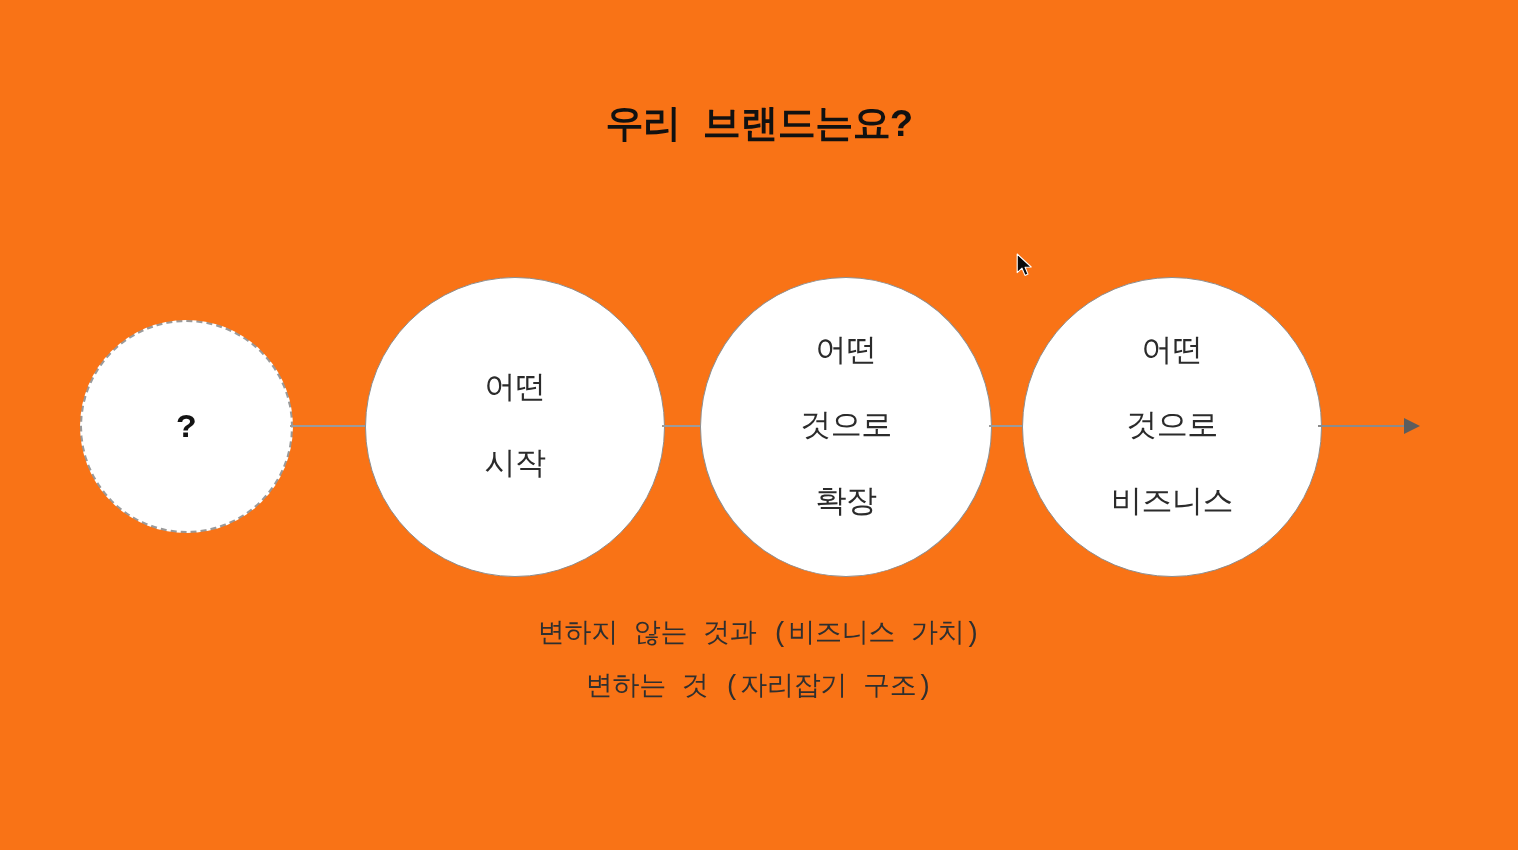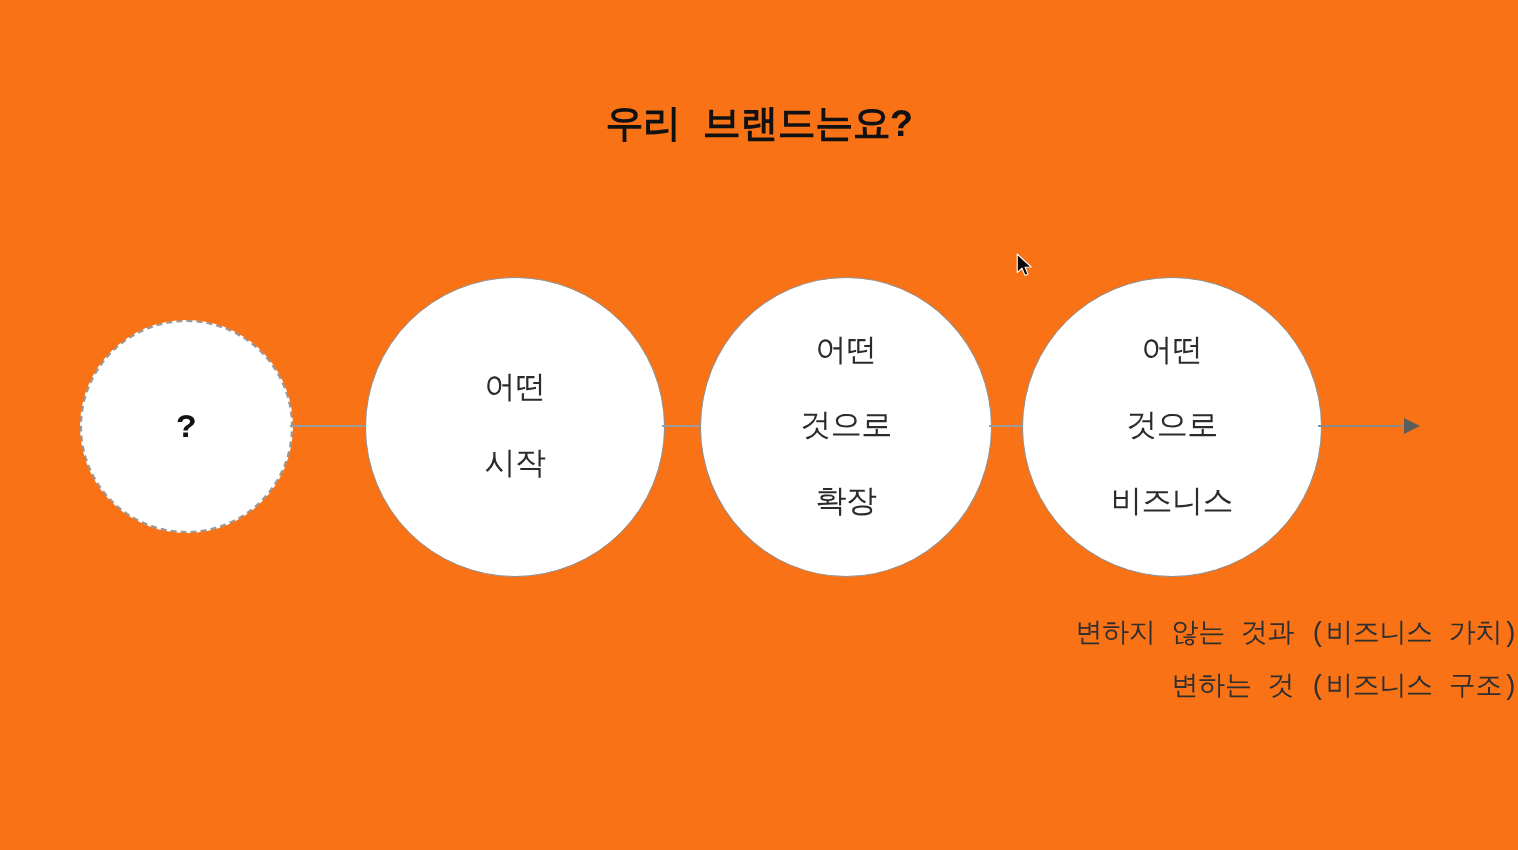--- a/index.html
+++ b/index.html
@@ -129,21 +129,20 @@
     left: 0;
     width: 1518px;
     text-align: center;
     color: #2f2f2f;
   }
   #caption .caption-line {
     font-size: 27px;
     line-height: 1.95;
     letter-spacing: -0.3px;
     white-space: pre;
-    text-align: right;
   }
 
   
   #mouse-cursor {
     position: absolute;
     left: 1016px;
     top: 253px;
     width: 18px;
     height: 26px;
     pointer-events: none;
@@ -186,20 +185,20 @@
     </div>
 
     <div id="end-arrow">
       <span class="arrow-head"></span>
     </div>
 
   </div>
 
   <div id="caption">
     <div class="caption-line">변하지 않는 것과 (비즈니스 가치)</div>
-    <div class="caption-line">변하는 것 (비즈니스 구조)</div>
+    <div class="caption-line">변하는 것 (자리잡기 구조)</div>
   </div>
 
   <svg id="mouse-cursor" viewBox="0 0 18 26">
     <path d="M1.2 1.0 L1.2 19.6 L6.0 15.2 L9.0 22.4 L12.0 21.1 L9.1 14.2 L15.2 14.0 Z" fill="#0a0a0a" stroke="#ffffff" stroke-width="1.1" stroke-linejoin="round"></path>
   </svg>
 
 </div>
 
 </body></html>

